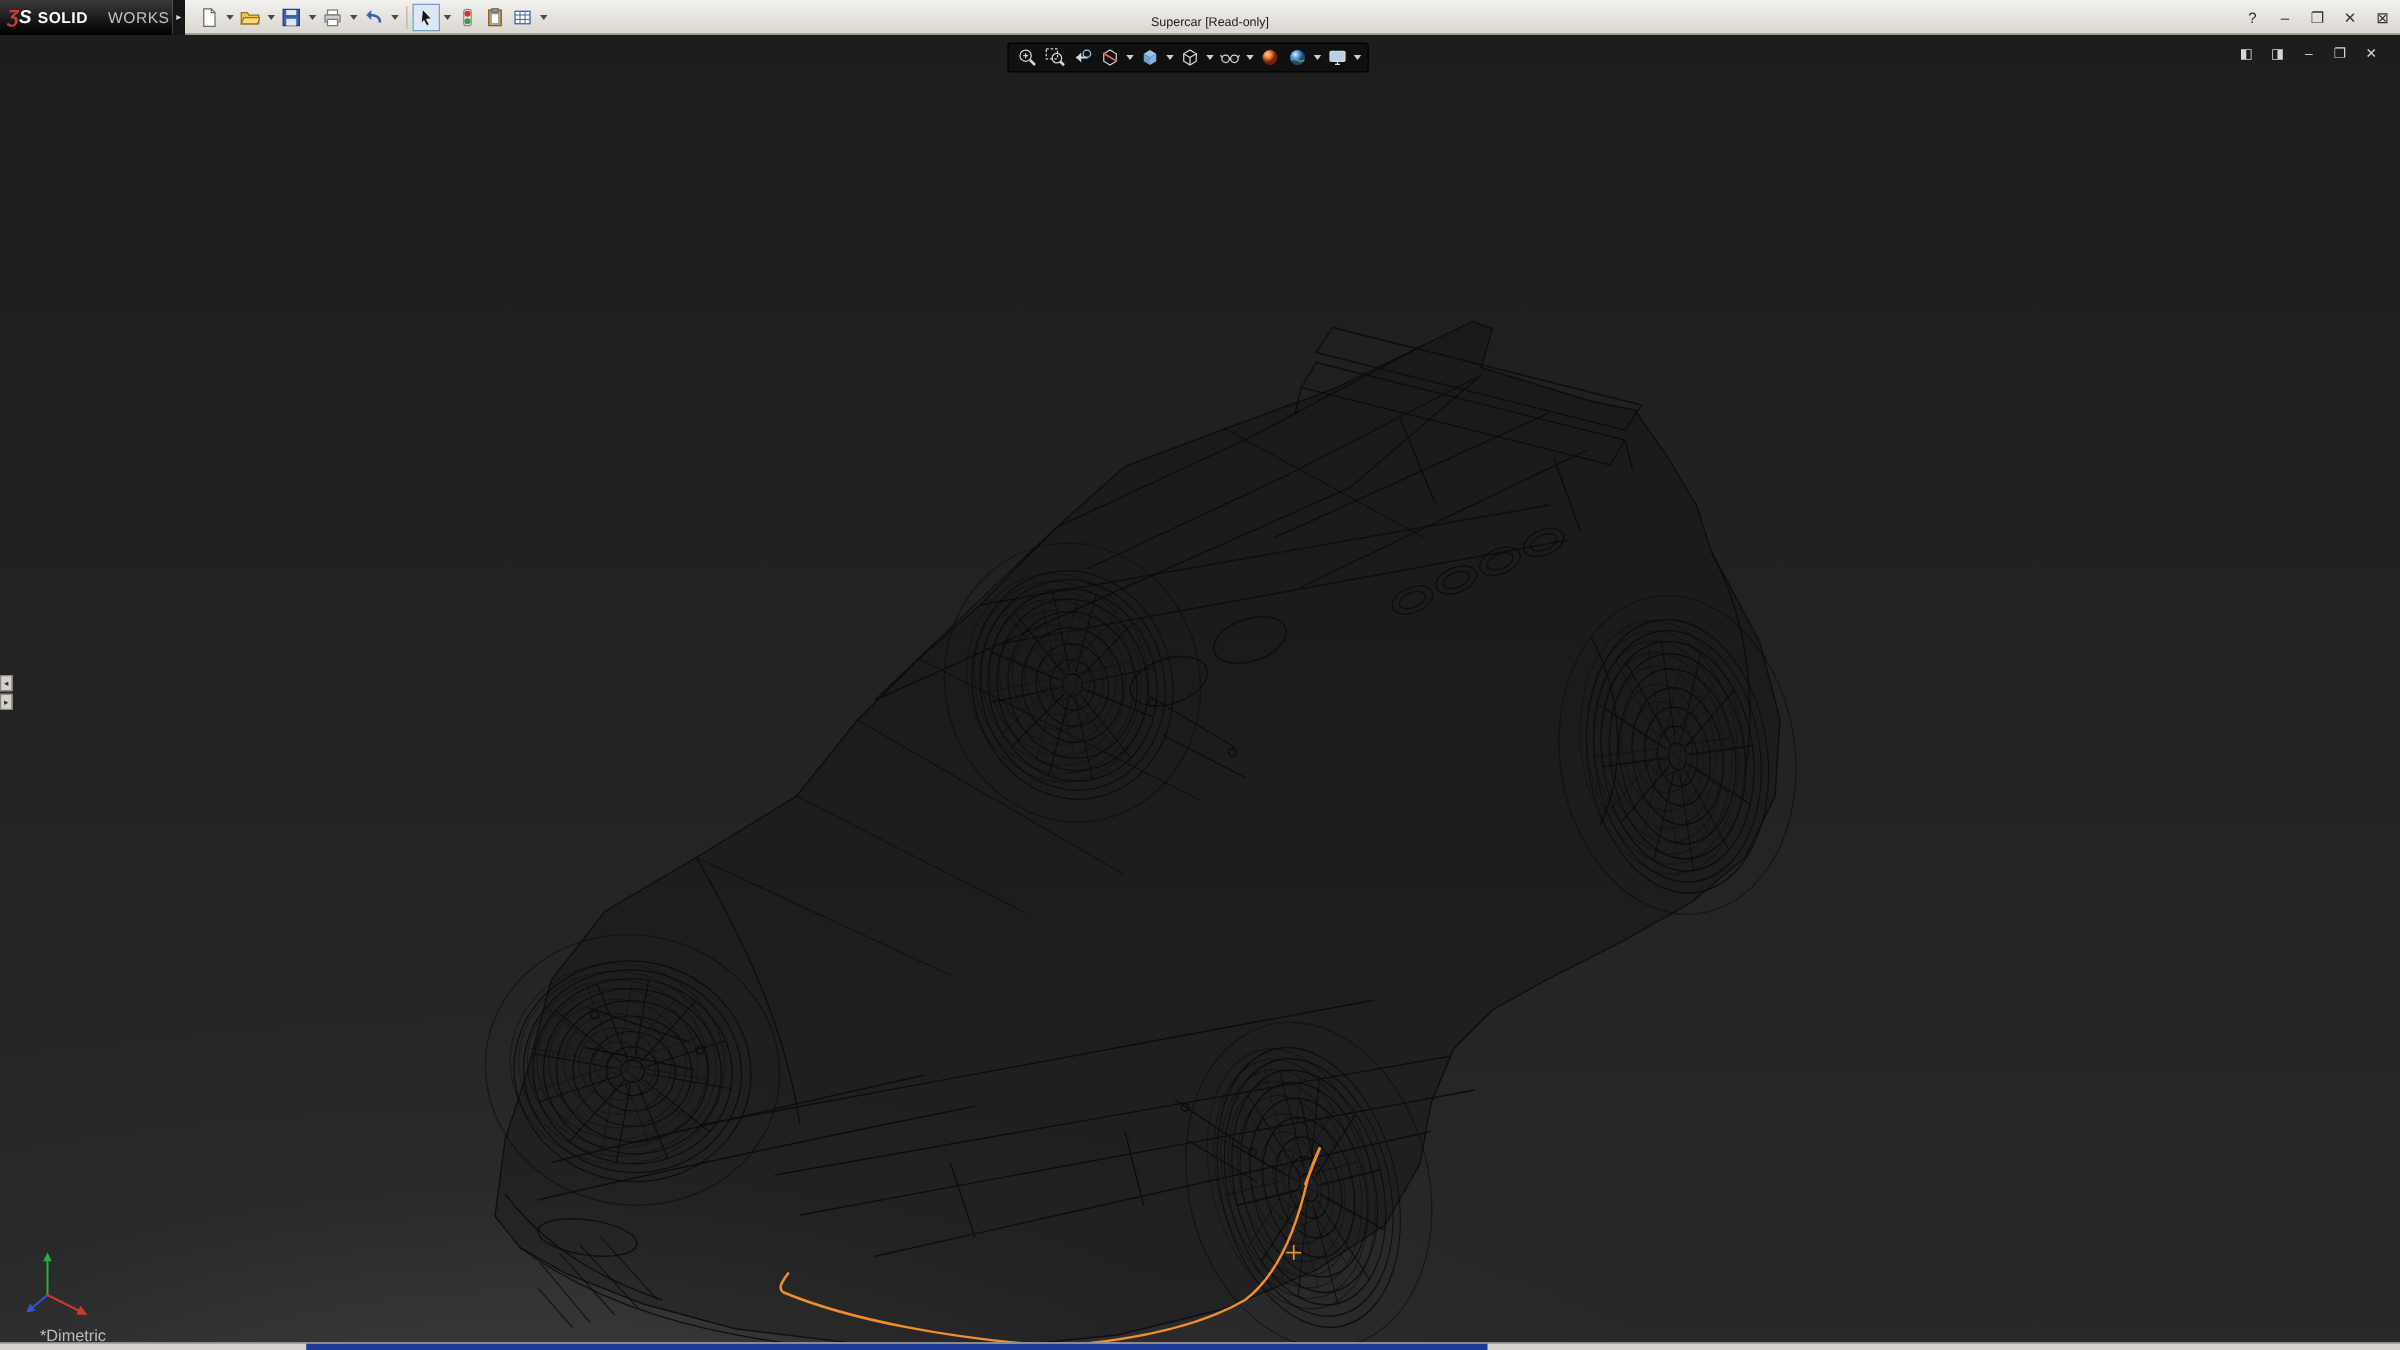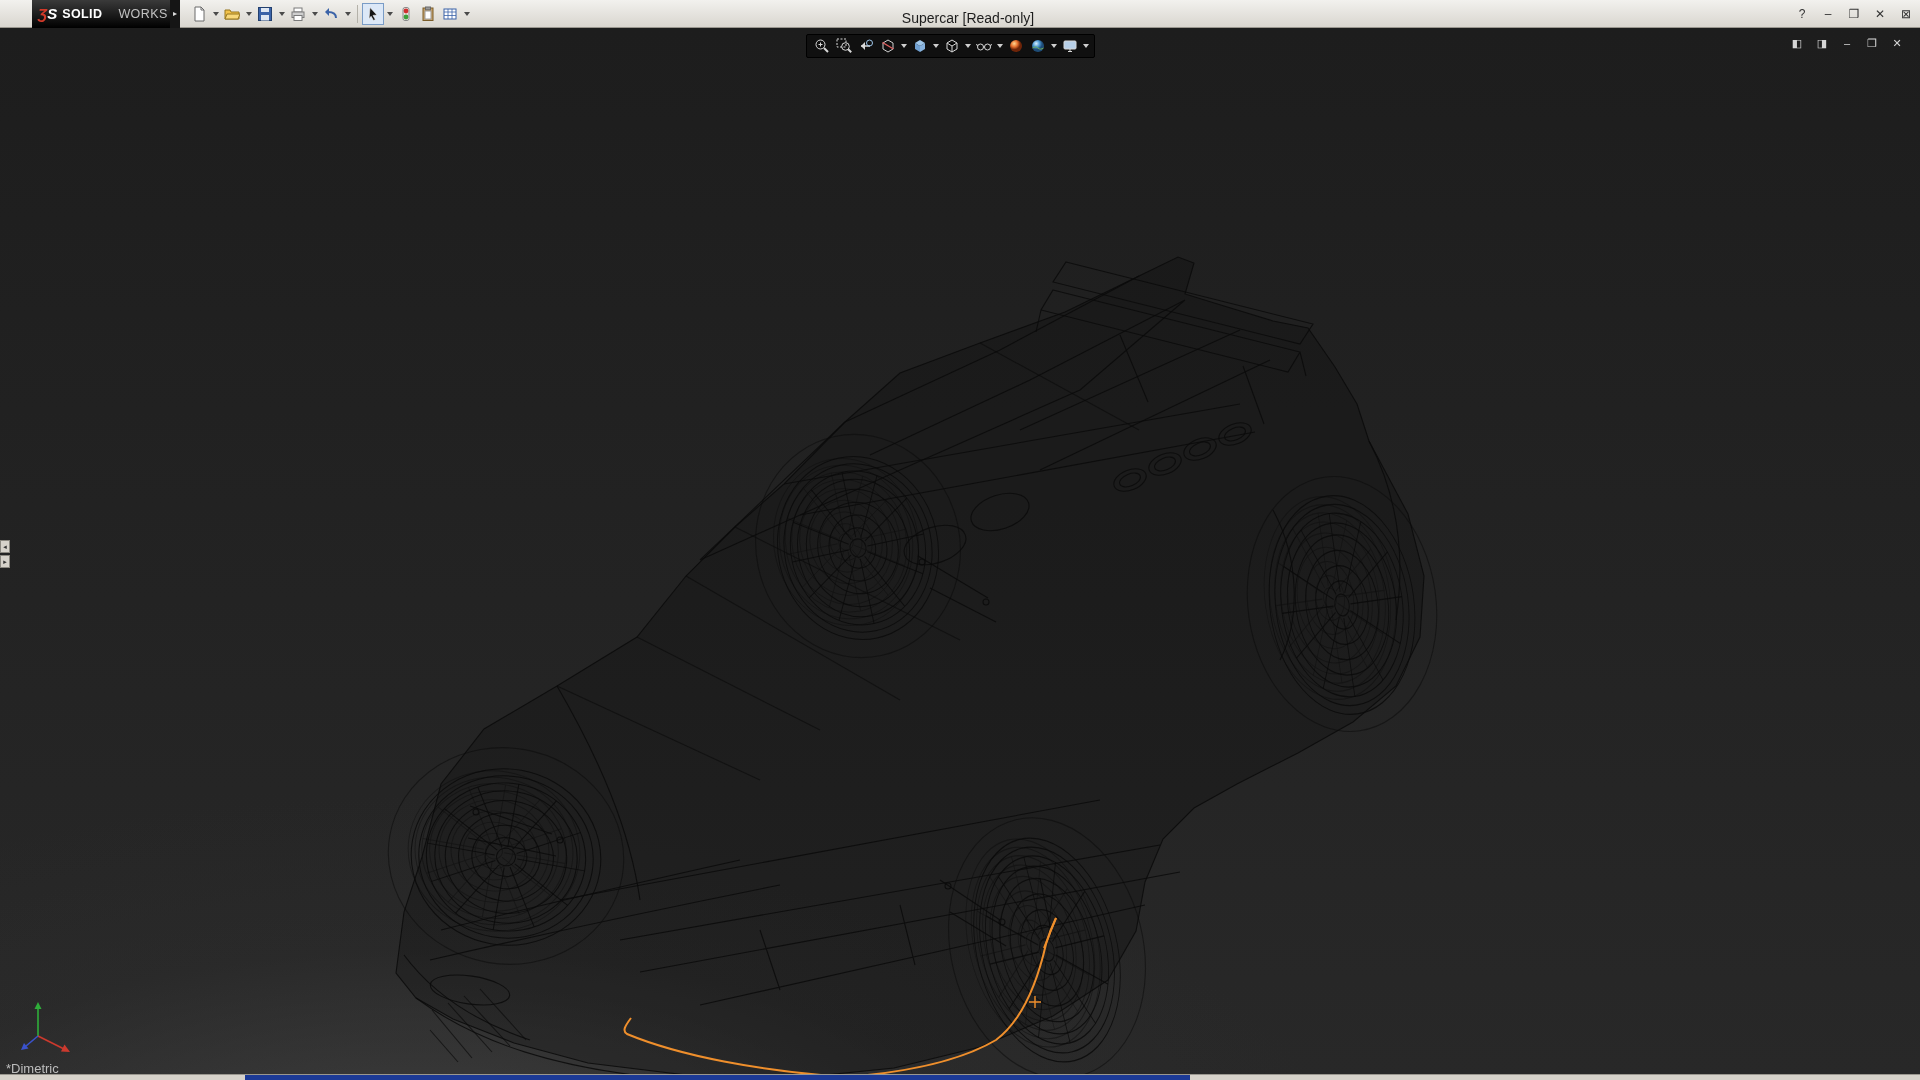--- a/index.html
+++ b/index.html
@@ -3,21 +3,21 @@
 <meta charset="utf-8">
 <style>
   * { box-sizing: border-box; margin: 0; padding: 0; }
   html,body { width:1920px; height:1080px; overflow:hidden; font-family:"Liberation Sans", sans-serif; background:#222; }
 
   
   .menubar{
     position:relative; height:28px; width:1920px;
     background:linear-gradient(#f2f1ee,#d9d6cf);
     border-bottom:1px solid #9a978f;
-    display:flex; align-items:center;padding-left:32px;
+    display:flex; align-items:center;
   }
   .logo{
     height:28px; width:138px; background:linear-gradient(#3a3a3a,#000);
     display:flex; align-items:center; padding-left:6px; gap:5px; flex:0 0 auto;
   }
   .logo-mark{ font-weight:bold; font-style:italic; font-size:15px; }
   .logo-mark .m1{ color:#d23a2a; }
   .logo-mark .m2{ color:#fff; }
   .logo-text{ font-size:12.5px; letter-spacing:.4px; white-space:nowrap; }
   .logo-text .solid{ color:#fff; font-weight:bold; }
@@ -35,21 +35,21 @@
   .tbtn.pressed{ border:1px solid #7a9cc6; background:#dce8f7; }
   .caretbtn{
     width:11px; height:22px; border:none; background:transparent; cursor:pointer;
     display:flex; align-items:center; justify-content:center; padding:0;
   }
   .caret{ width:0; height:0; border-left:3.5px solid transparent; border-right:3.5px solid transparent; border-top:4px solid #4a4a4a; }
   .vsep{ width:1px; height:18px; background:#b4b1a9; margin:0 4px; }
   .win-title{
     position:absolute; left:16px; right:0; top:0; height:36px;
     display:flex; align-items:center; justify-content:center;
-    font-size:14px; color:#1d1d1d; pointer-events:none;
+    font-size:10px; color:#1d1d1d; pointer-events:none;
   }
   .menubar-right{ position:absolute; right:4px; top:0; height:28px; display:flex; align-items:center; gap:6px; }
   .sysbtn{
     min-width:20px; height:20px; border:none; background:transparent; color:#333;
     font-size:12px; cursor:pointer; display:flex; align-items:center; justify-content:center;
   }
 
   
   .viewport{
     position:relative; width:1920px; height:1046px;
@@ -84,21 +84,21 @@
 
   
   .flytab{ position:absolute; left:0; top:512px; display:flex; flex-direction:column; gap:2px; }
   .flybtn{
     width:10px; height:13px; background:#d6d2ca; border:1px solid #8a877f; cursor:pointer;
     display:flex; align-items:center; justify-content:center; padding:0; color:#333; font-size:7px;
   }
 
   
   .triad{ position:absolute; left:16px; bottom:14px; }
-  .viewlabel{ position:absolute; left:6px; bottom:-2px; font-size:13px; color:#bdbdbd; }
+  .viewlabel{ position:absolute; left:32px; bottom:-2px; font-size:13px; color:#bdbdbd; }
 
   
   .statusbar{ position:relative; height:6px; width:1920px; background:#d6d2ca; border-top:1px solid #9a978f; }
   .status-progress{ position:absolute; left:245px; top:0; width:945px; height:6px; }
 </style>
 </head>
 <body>
 
 <div class="menubar">
 

